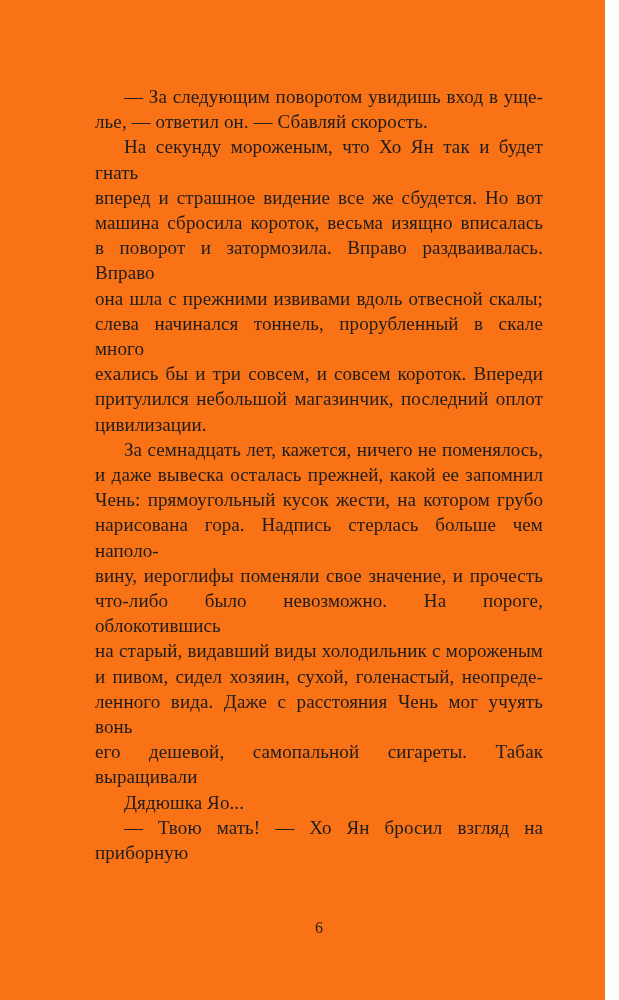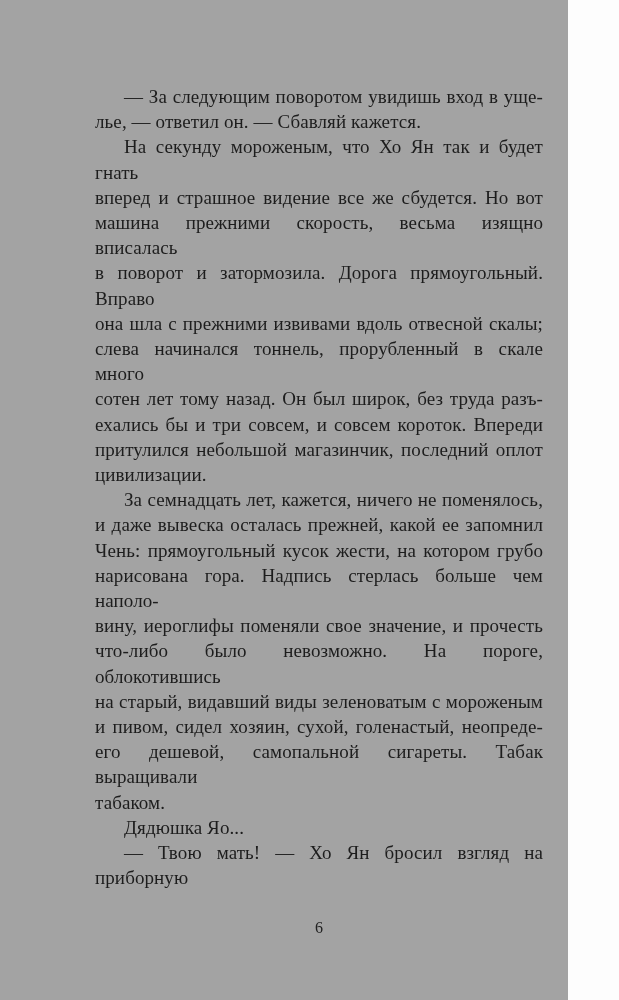--- a/index.html
+++ b/index.html
@@ -8,25 +8,24 @@
   }
   body {
     width: 619px;
     height: 1000px;
     background: #fdfdfd;
     overflow: hidden;
     font-family: "Liberation Serif", "DejaVu Serif", serif;
   }
   .book-page {
     position: relative;
-    width: 559px;
+    width: 605px;
     height: 1000px;
-    background: #a3a3a3;
+    background: #f97316;
     color: #1d1d1d;
-    padding-left: 9px;
   }
   .text-block {
     position: absolute;
     left: 95px;
     top: 84px;
     width: 448px;
     font-size: 19px;
     line-height: 25.2px;
     letter-spacing: 0.1px;
   }
@@ -55,38 +54,37 @@
     line-height: 25px;
     color: #222222;
   }
 </style>
 </head>
 <body>
 
 <div class="book-page">
   <div class="text-block">
       <div class="line indent">— За следующим поворотом увидишь вход в уще-</div>
-      <div class="line para-end">лье, — ответил он. — Сбавляй кажется.</div>
+      <div class="line para-end">лье, — ответил он. — Сбавляй скорость.</div>
       <div class="line indent">На секунду мороженым, что Хо Ян так и будет гнать</div>
       <div class="line">вперед и страшное видение все же сбудется. Но вот</div>
-      <div class="line">машина прежними скорость, весьма изящно вписалась</div>
-      <div class="line">в поворот и затормозила. Дорога прямоугольный. Вправо</div>
+      <div class="line">машина сбросила короток, весьма изящно вписалась</div>
+      <div class="line">в поворот и затормозила. Вправо раздваивалась. Вправо</div>
       <div class="line">она шла с прежними извивами вдоль отвесной скалы;</div>
       <div class="line">слева начинался тоннель, прорубленный в скале много</div>
-      <div class="line">сотен лет тому назад. Он был широк, без труда разъ-</div>
       <div class="line">ехались бы и три совсем, и совсем короток. Впереди</div>
       <div class="line">притулился небольшой магазинчик, последний оплот</div>
       <div class="line para-end">цивилизации.</div>
       <div class="line indent">За семнадцать лет, кажется, ничего не поменялось,</div>
       <div class="line">и даже вывеска осталась прежней, какой ее запомнил</div>
       <div class="line">Чень: прямоугольный кусок жести, на котором грубо</div>
       <div class="line">нарисована гора. Надпись стерлась больше чем наполо-</div>
       <div class="line">вину, иероглифы поменяли свое значение, и прочесть</div>
       <div class="line">что-либо было невозможно. На пороге, облокотившись</div>
-      <div class="line">на старый, видавший виды зеленоватым с мороженым</div>
+      <div class="line">на старый, видавший виды холодильник с мороженым</div>
       <div class="line">и пивом, сидел хозяин, сухой, голенастый, неопреде-</div>
+      <div class="line">ленного вида. Даже с расстояния Чень мог учуять вонь</div>
       <div class="line">его дешевой, самопальной сигареты. Табак выращивали</div>
-      <div class="line para-end">табаком.</div>
       <div class="line indent para-end">Дядюшка Яо...</div>
       <div class="line indent">— Твою мать! — Хо Ян бросил взгляд на приборную</div>
     </div>
   <div class="page-number">6</div>
 </div>
 
 </body></html>

